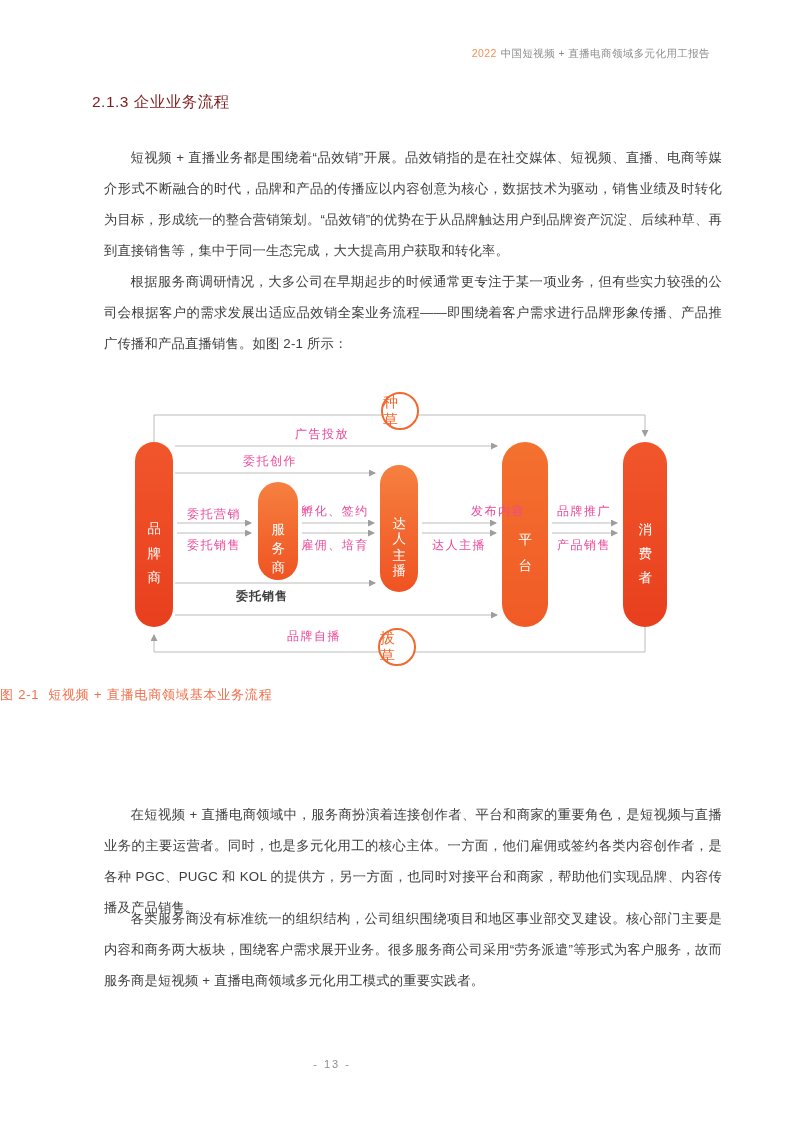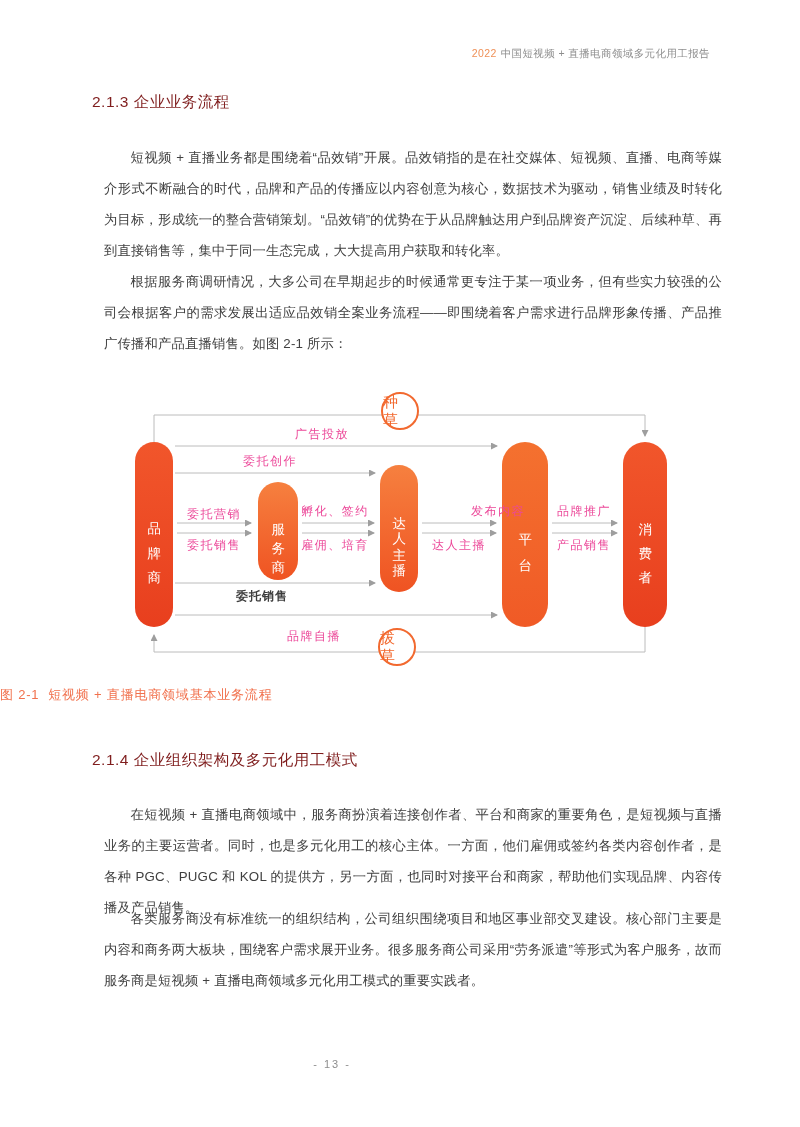--- a/index.html
+++ b/index.html
@@ -149,20 +149,19 @@
     <div class="edge-label" style="left:359px;top:126px;margin-left:39px;">发布内容</div>
     <div class="edge-label" style="left:359px;top:160px;">达人主播</div>
     <div class="edge-label" style="left:484px;top:126px;">品牌推广</div>
     <div class="edge-label" style="left:484px;top:160px;">产品销售</div>
     <div class="edge-label bold" style="left:162px;top:211px;">委托销售</div>
     <div class="edge-label" style="left:214px;top:251px;">品牌自播</div>
   </div>
 
   <div class="fig-caption">图 2-1  短视频 + 直播电商领域基本业务流程</div>
 
-  <h2 class="sec-heading" id="heading-2">2.1.4 企业组织架构及多元化用工模式</h2>
 
   <p class="body-para" id="para-3">在短视频 + 直播电商领域中，服务商扮演着连接创作者、平台和商家的重要角色，是短视频与直播业务的主要运营者。同时，也是多元化用工的核心主体。一方面，他们雇佣或签约各类内容创作者，是各种 PGC、PUGC 和 KOL 的提供方，另一方面，也同时对接平台和商家，帮助他们实现品牌、内容传播及产品销售。</p>
   <p class="body-para" id="para-4">各类服务商没有标准统一的组织结构，公司组织围绕项目和地区事业部交叉建设。核心部门主要是内容和商务两大板块，围绕客户需求展开业务。很多服务商公司采用“劳务派遣”等形式为客户服务，故而服务商是短视频 + 直播电商领域多元化用工模式的重要实践者。</p>
 
   <div class="page-number">- 13 -</div>
 
 </div>
 
 </body></html>

